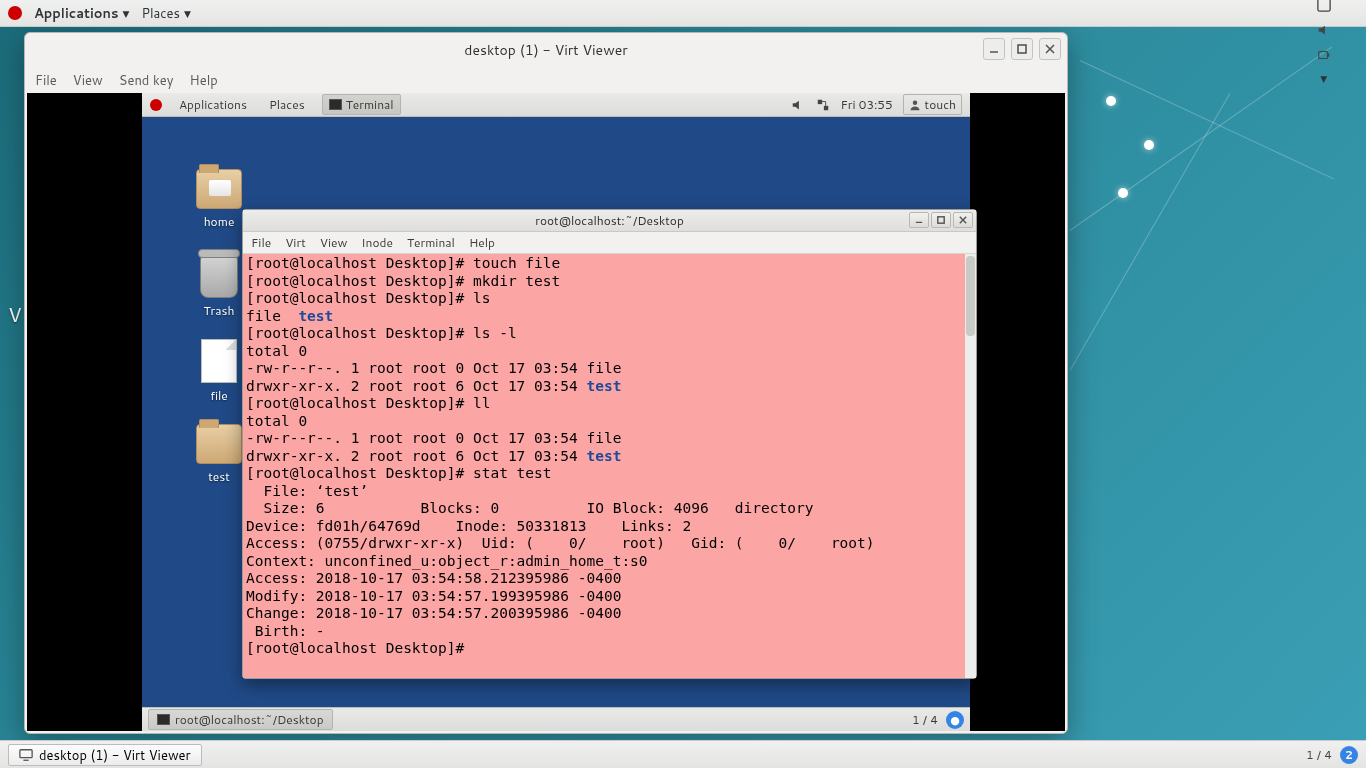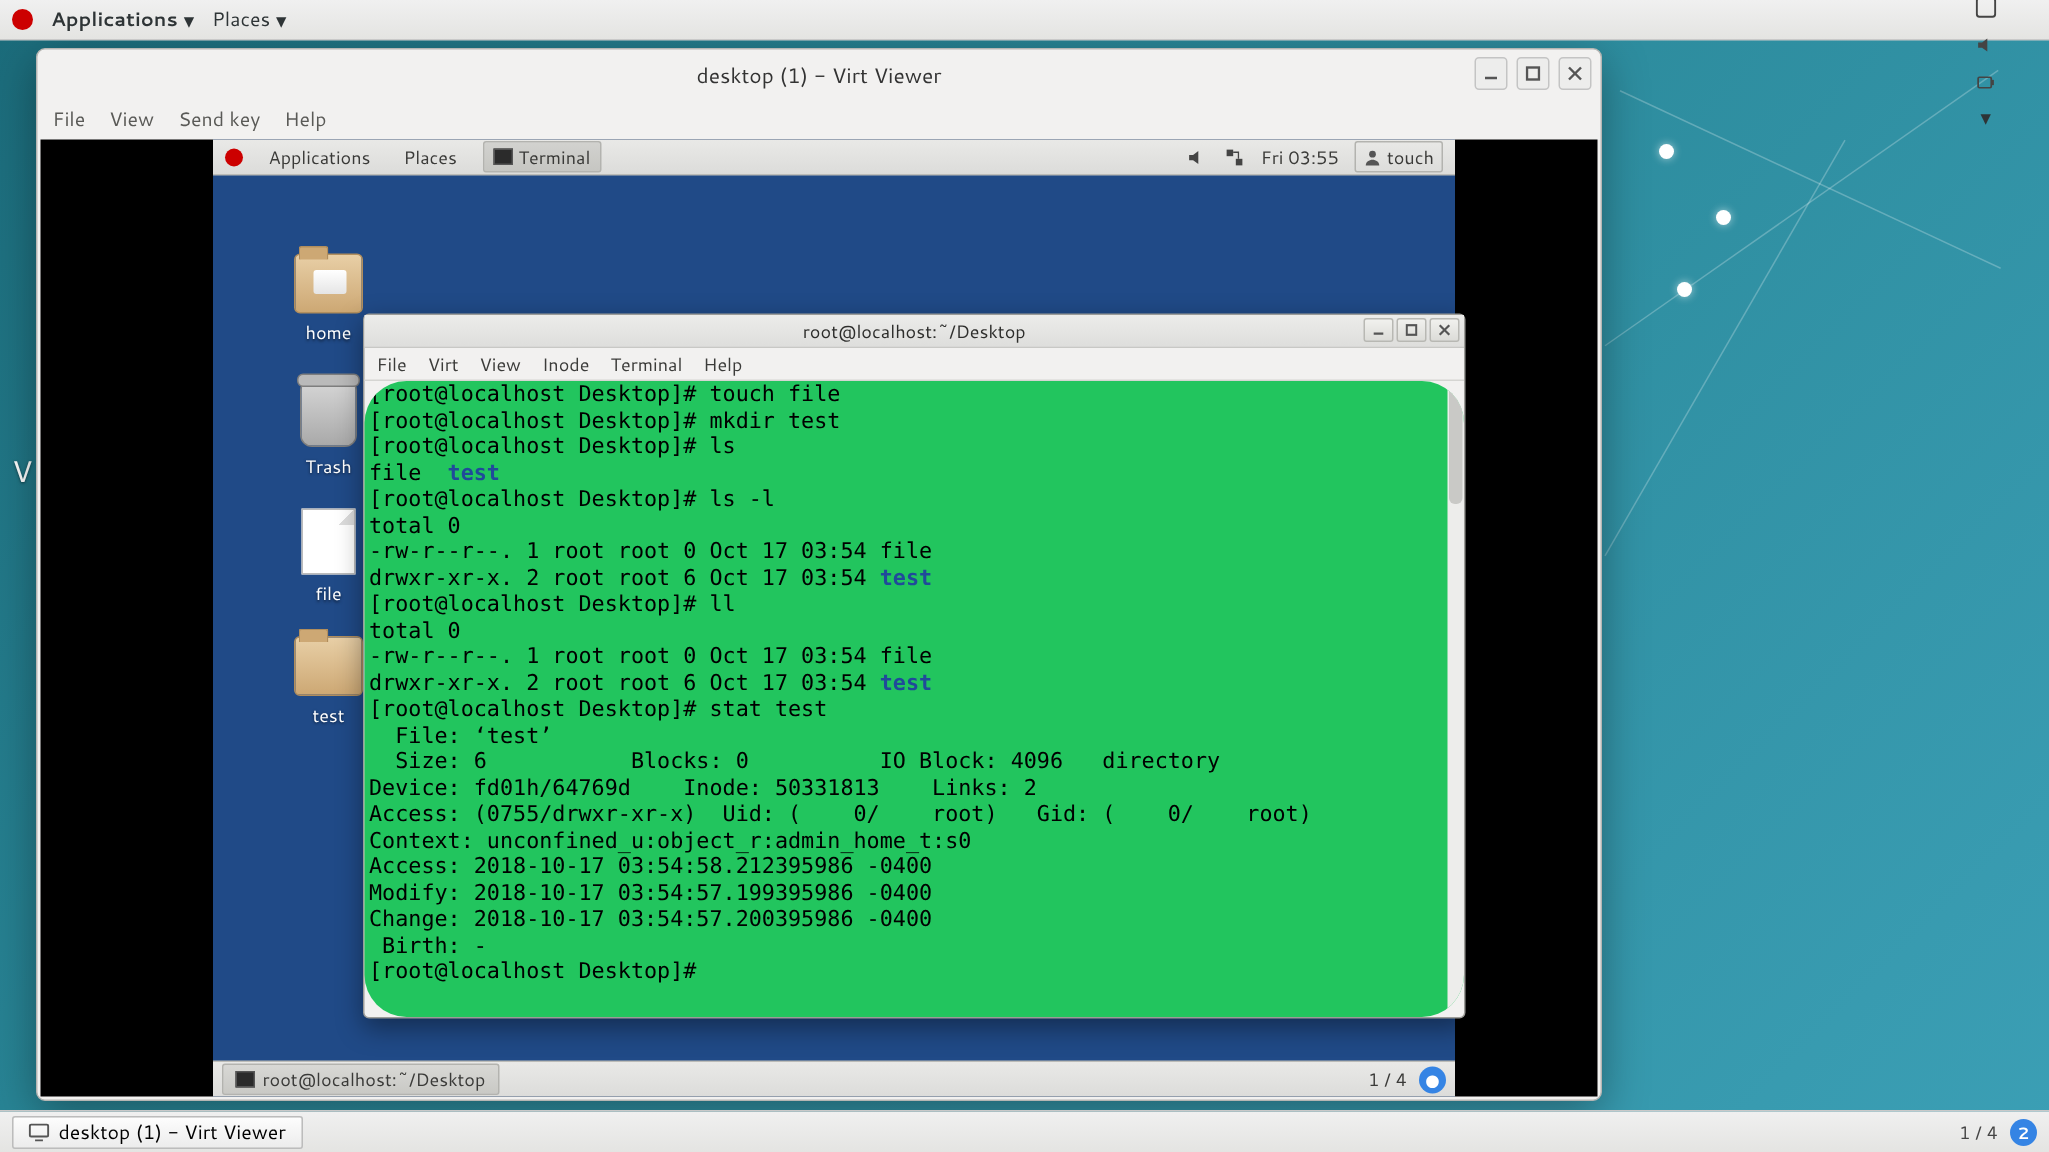--- a/index.html
+++ b/index.html
@@ -108,24 +108,24 @@
 .term-titlebar{
   height:22px; background:linear-gradient(#ececea,#dededc);
   border-bottom:1px solid #c8c8c5; font-size:12px; color:#2e2e2c;
   display:flex; align-items:center; justify-content:center; position:relative;
 }
 .term-titlebar .tctl{position:absolute; right:3px; top:2px; display:flex; gap:2px;}
 .tbtn{ width:20px;height:16px; background:linear-gradient(#f1f1ee,#dcdcd8); border:1px solid #b8b8b3; border-radius:2px; display:flex;align-items:center;justify-content:center; color:#555; cursor:pointer;}
 .tbtn svg{width:8px;height:8px;fill:none;stroke:currentColor;stroke-width:1.8;}
 .term-menubar{ height:22px; display:flex; align-items:center; gap:14px; padding:0 8px; font-size:12px; color:#3c3c3a; border-bottom:1px solid #d5d5d2;}
 .term-body{
-  flex:1; background:#22c55e; color:#000;
+  flex:1; background:#fca5a5; color:#000;
   font-family:"DejaVu Sans Mono","Liberation Mono",monospace;
   font-size:14.5px; line-height:17.5px; padding:1px 3px;
-  white-space:pre; overflow:hidden; position:relative;border-radius:28px;
+  white-space:pre; overflow:hidden; position:relative;
 }
 .term-body .dir{ color:#204a9a; font-weight:bold;}
 .term-scroll{ position:absolute; right:0; top:0; width:11px; height:100%; background:#ededeb;}
 .term-scroll-thumb{ position:absolute; right:1px; top:2px; width:9px; height:80px; background:#c9c9c6; border-radius:4px;}
 
 
 .guest-bot{
   height:24px; background:linear-gradient(#e9e9e7,#dcdcda);
   border-top:1px solid #bcbcb8;
   display:flex; align-items:center; padding:0 6px; font-size:12px; color:#3a3a38;

